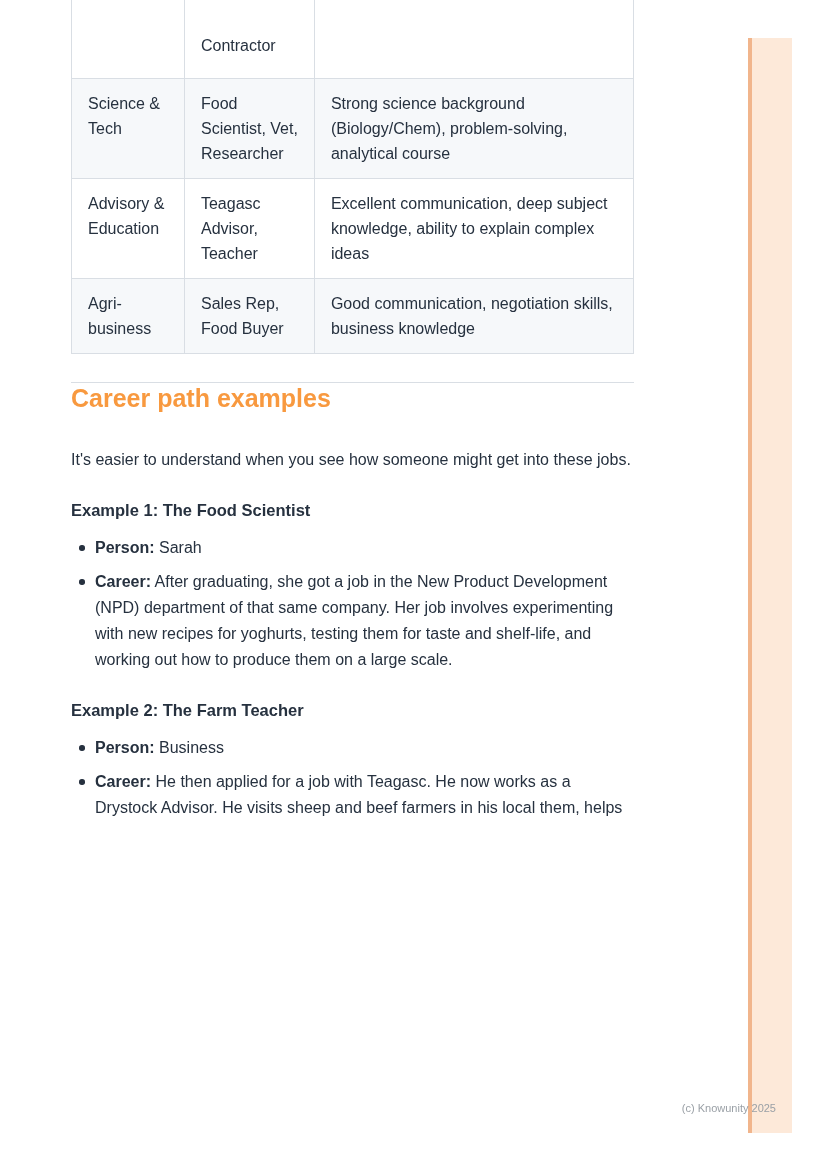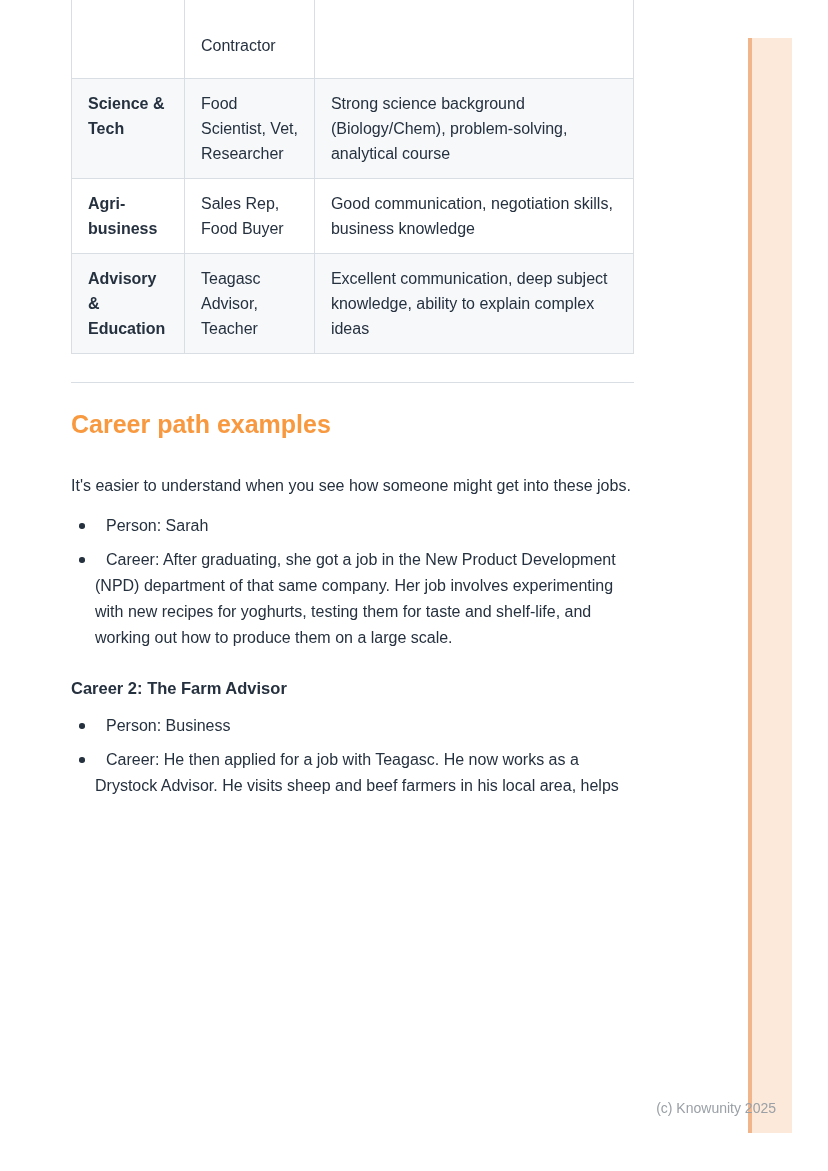--- a/index.html
+++ b/index.html
@@ -34,37 +34,36 @@
     line-height:25px;
     color:var(--text);
   }
   table.jobs-table td{
     border:1px solid var(--border);
     vertical-align:top;
     padding:12px 16px;
     text-align:left;
   }
   table.jobs-table tr:nth-child(even){background:var(--zebra);}
-  table.jobs-table td.cat{font-weight:700;}
+  table.jobs-table td.cat{font-weight:400;}
   table.jobs-table col.c1{width:113px;}
   table.jobs-table col.c2{width:130px;}
   table.jobs-table col.c3{width:320px;}
   table.jobs-table tr.row-cut td{
     border-top:none;
     padding-top:33px;
     padding-bottom:20px;
   }
 
   
   .divider{
     height:1px;background:var(--border);
     margin-top:28px;
   }
   h2.section-heading{
-    margin-top:26px;
     font-size:25px;
     line-height:30px;
     font-weight:700;
     color:var(--accent);
   }
   p.intro{
     margin-top:34px;
     font-size:16px;
     line-height:26px;
     text-align:justify;
@@ -87,34 +86,34 @@
     margin-bottom:8px;
   }
   ul.example-list li::before{
     content:"";
     position:absolute;
     left:8px;top:10px;
     width:5.5px;height:5.5px;
     border-radius:50%;
     background:var(--text);
   }
-  ul.example-list li strong{font-weight:400;margin-left:11px;}
+  ul.example-list li strong{font-weight:700;}
 
   
   .side-strip{
     position:absolute;
     left:748px;top:38px;
     width:44px;height:1095px;
     background:var(--strip_band);
     border-left:4px solid var(--strip_line);
   }
   .footer{
     position:absolute;
     top:1102px;right:52px;
-    font-size:14px;
+    font-size:11px;
     line-height:12px;
     color:var(--muted);
     z-index:3;
   }
 </style>
 </head>
 <body>
 
 <div class="page">
 
@@ -131,58 +130,59 @@
           <td class="cat"></td>
           <td>Contractor</td>
           <td></td>
         </tr>
         <tr>
           <td class="cat">Science &amp; Tech</td>
           <td>Food Scientist, Vet, Researcher</td>
           <td>Strong science background (Biology/Chem), problem-solving, analytical course</td>
         </tr>
         <tr>
+          <td class="cat">Advisory &amp; Education</td>
+          <td>Teagasc Advisor, Teacher</td>
+          <td>Excellent communication, deep subject knowledge, ability to explain complex ideas</td>
+        </tr>
+        <tr>
           <td class="cat">Agri-business</td>
           <td>Sales Rep, Food Buyer</td>
           <td>Good communication, negotiation skills, business knowledge</td>
-        </tr>
-        <tr>
-          <td class="cat">Advisory &amp; Education</td>
-          <td>Teagasc Advisor, Teacher</td>
-          <td>Excellent communication, deep subject knowledge, ability to explain complex ideas</td>
         </tr>
       </tbody>
     </table>
 
     <div class="divider"></div>
 
     <h2 class="section-heading">Career path examples</h2>
 
     <p class="intro">It's easier to understand when you see how someone might get into these jobs.</p>
 
+    <h3 class="example-title">Example 1: The Food Scientist</h3>
     <ul class="example-list">
       <li>
         <strong>Person:</strong>
         <span>Sarah</span>
       </li>
       <li>
         <strong>Career:</strong>
         <span>After graduating, she got a job in the New Product Development (NPD) department of that same company. Her job involves experimenting with new recipes for yoghurts, testing them for taste and shelf-life, and working out how to produce them on a large scale.</span>
       </li>
     </ul>
 
-    <h3 class="example-title">Career 2: The Farm Advisor</h3>
+    <h3 class="example-title">Example 2: The Farm Teacher</h3>
     <ul class="example-list">
       <li>
         <strong>Person:</strong>
         <span>Business</span>
       </li>
       <li>
         <strong>Career:</strong>
-        <span>He then applied for a job with Teagasc. He now works as a Drystock Advisor. He visits sheep and beef farmers in his local area, helps</span>
+        <span>He then applied for a job with Teagasc. He now works as a Drystock Advisor. He visits sheep and beef farmers in his local them, helps</span>
       </li>
     </ul>
 
   </div>
 
   <div class="side-strip"></div>
 
   <div class="footer">(c) Knowunity 2025</div>
 
 </div>

